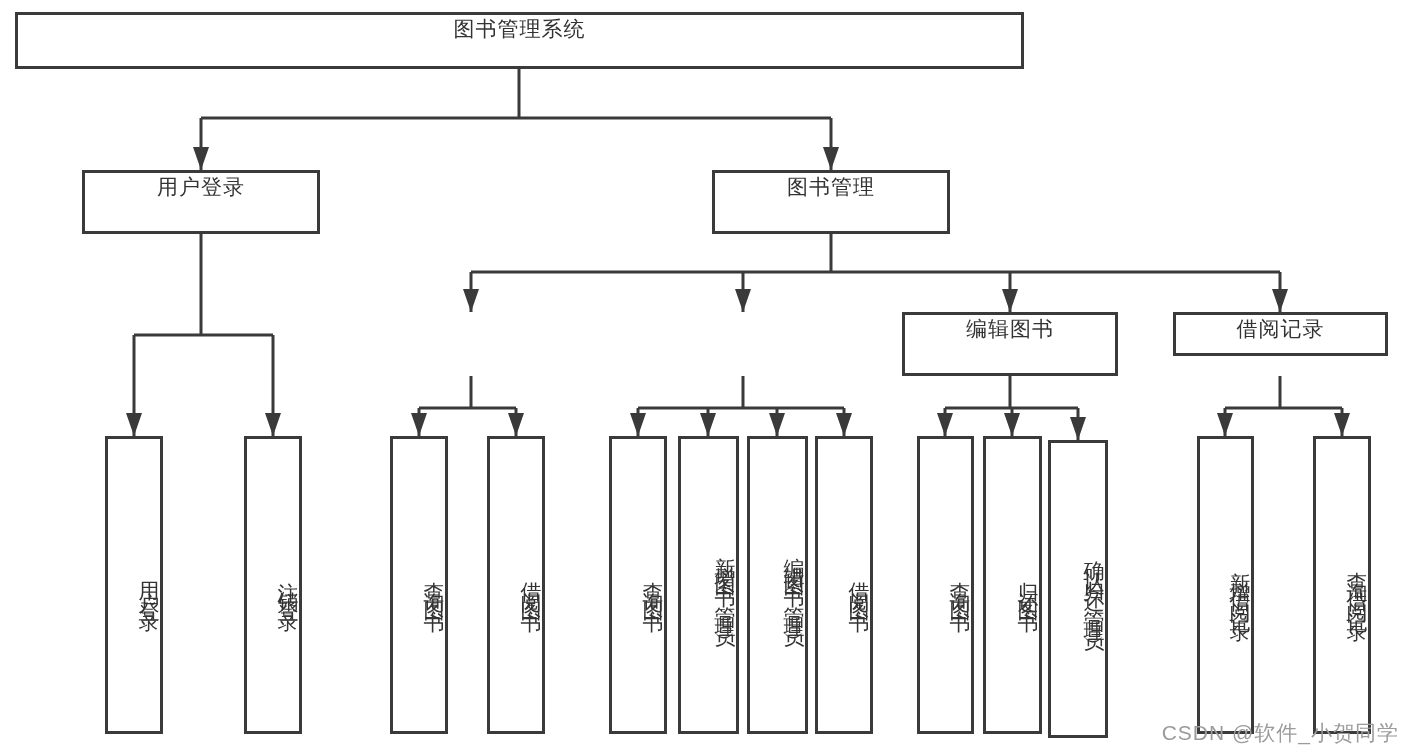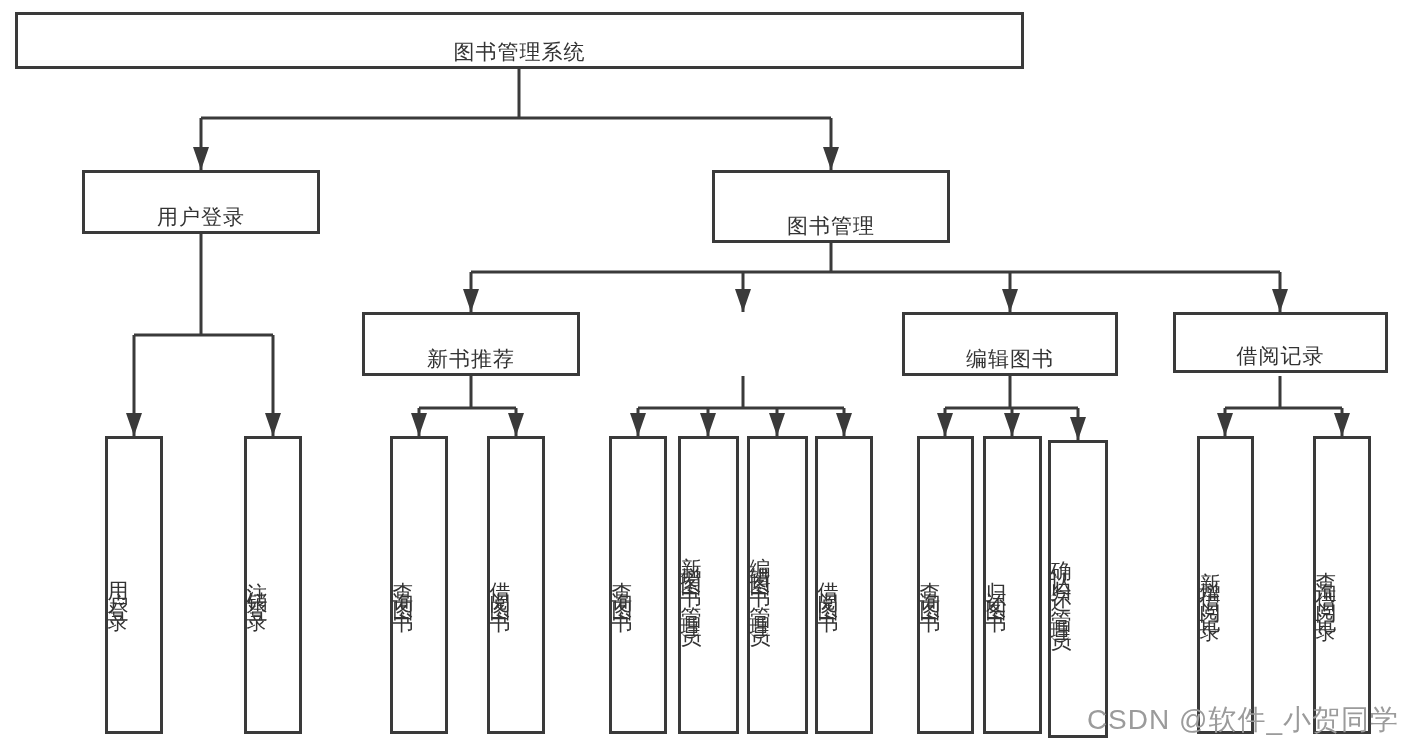--- a/index.html
+++ b/index.html
@@ -19,42 +19,42 @@
   }
   .wires{position:absolute;left:0;top:0;width:1405px;height:747px;}
   .wires path{stroke:var(--line);stroke-width:3;fill:none;}
   .wires polygon{fill:var(--line);stroke:none;}
   .node{
     position:absolute;
     box-sizing:border-box;
     border:3px solid var(--border);
     background:#ffffff;
     display:flex;
-    align-items:flex-end;
+    align-items:flex-start;
     justify-content:center;
     color:var(--text);
   }
   .hbox{
     font-size:21px;
     letter-spacing:1px;
     white-space:nowrap;
   }
   .vbox{
     writing-mode:vertical-rl;
     text-orientation:mixed;
     font-size:21px;
     letter-spacing:10px;
     line-height:1;
     white-space:nowrap;
   }
   .watermark{
     position:absolute;
     right:6px;
-    bottom:8px;
-    font-size:28px;
+    bottom:0;
+    font-size:21px;
     color:var(--wm);
     letter-spacing:1px;
     white-space:nowrap;
     text-align:right;
   }
 </style>
 </head>
 <body>
 
 <div class="stage">
@@ -99,31 +99,28 @@
     </g>
   </svg>
 
   <div class="node hbox" style="left:15px;top:12px;width:1009px;height:57px">
     <span>图书管理系统</span>
   </div>
 
   <div class="node hbox" style="left:82px;top:170px;width:238px;height:64px">
     <span>用户登录</span>
   </div>
-  <div class="node hbox" style="left:712px;top:170px;width:238px;height:73px">
+  <div class="node hbox" style="left:712px;top:170px;width:238px;height:64px">
     <span>图书管理</span>
   </div>
 
-  <div class="node hbox" style="left:362px;top:312px;width:218px;height:64px">
-    <span>新书推荐</span>
-  </div>
   <div class="node hbox" style="left:902px;top:312px;width:216px;height:64px">
     <span>编辑图书</span>
   </div>
-  <div class="node hbox" style="left:1173px;top:312px;width:215px;height:61px">
+  <div class="node hbox" style="left:1173px;top:312px;width:215px;height:44px">
     <span>借阅记录</span>
   </div>
 
   <div class="node vbox" style="left:105px;top:436px;width:58px;height:298px">
     <span>用户登录</span>
   </div>
   <div class="node vbox" style="left:244px;top:436px;width:58px;height:298px">
     <span>注销登录</span>
   </div>
 

